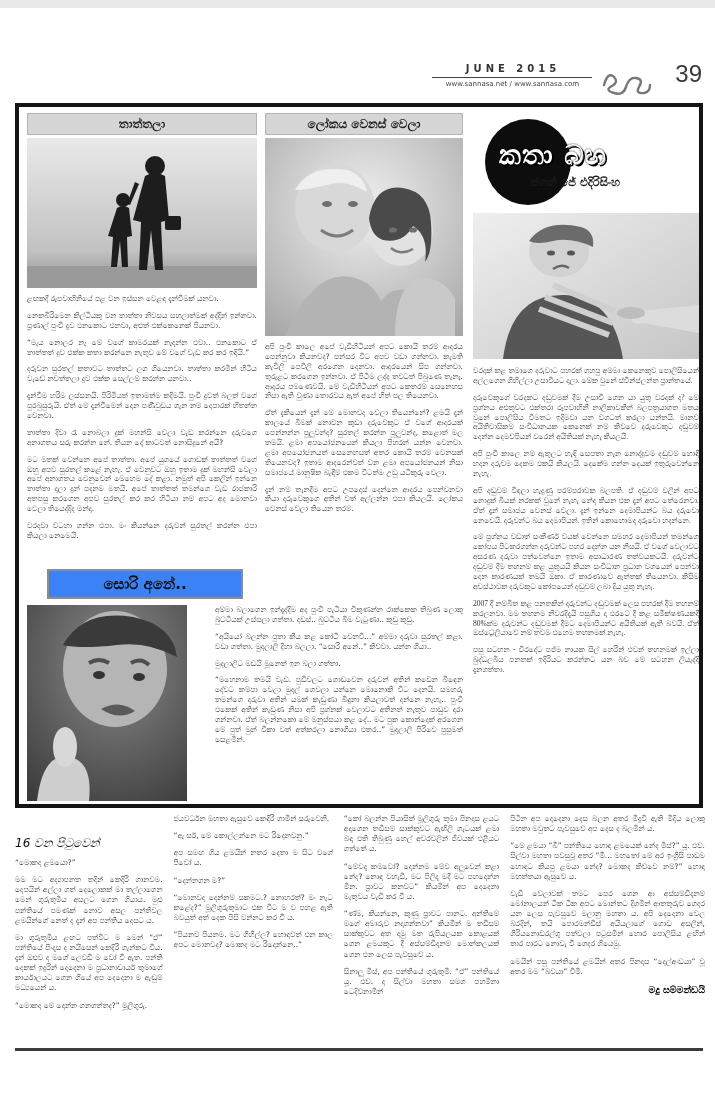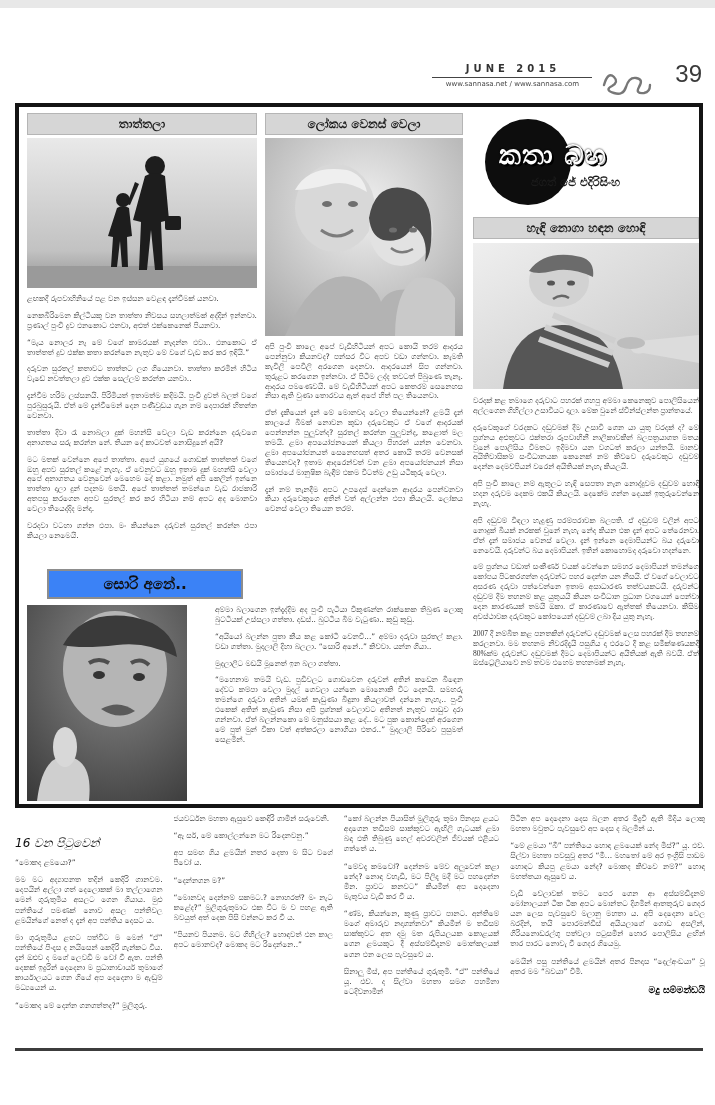--- a/index.html
+++ b/index.html
@@ -177,21 +177,20 @@
         </div>
       </div>
     </div>
 
     <div class="col colC">
       <div class="logo-block">
         <div class="logo-circle"></div>
         <div class="logo-text">කතා බහ</div>
         <div class="logo-byline">ජගත් ජේ එදිරිසිංහ</div>
       </div>
-      <div class="head-bar">හැඳි නොගා හඳන හොඳි</div>
       <svg class="photo" viewBox="0 0 226 146" preserveAspectRatio="none">
         <defs>
           <linearGradient id="gC" x1="0" y1="0" x2="1" y2="1">
             <stop offset="0" stop-color="#efefef"></stop>
               <stop offset="1" stop-color="#c6c6c6"></stop>
           </linearGradient>
         </defs>
         <rect width="226" height="146" fill="url(#gC)"></rect>
         <ellipse cx="86" cy="38" rx="30" ry="26" fill="#d2d2d2"></ellipse>
         <path d="M56 28 q16 -22 52 -14 q14 4 12 20 q-22 -10 -40 -6 q-16 4 -24 0z" fill="#6b6b6b"></path>
@@ -203,20 +202,21 @@
         <path d="M226 92 l-60 6 q-10 2 -8 8 q2 6 12 4 l56 10z" fill="#dcdcdc"></path>
         <ellipse cx="158" cy="100" rx="14" ry="6" fill="#bdbdbd"></ellipse>
       </svg>
       <div class="body-text">
         <p>වරදක් කළ තමාගෙ දරුවාට පහරක් ගහපු අම්මා කෙනෙකුව පොලිසියෙන් අල්ලගෙන ගිහිල්ලා උසාවියට දාලා. මේක වුනේ ස්වින්ස්ලන්ත ප්‍රාන්තයේ.</p>
         <p>දරුවෙකුගේ වරදකට දඬුවමක් දීම උසාවි ගෙන යා යුතු වරදක් ද? මේ ප්‍රශ්නය අළුතුවට එක්තරා රූපවාහිනී නාලිකාවකින් බලපත්‍රයාගත මතය වුනේ පොලිසිය විමතට ඉදිමවා යන වගටත් කරලා යන්තයි. මානව අයිතිවාසිකම් සංවිධානයක කෙනෙක් නම් කිව්වෙ දරුවෙකුට දඬුවම් දෙන්න දෙමව්පියන් වරෙන් අයිතියක් නැහැ කියලයි.</p>
         <p>අපි පුංචි කාලෙ නම් ඇතුලට හැඳි සෙපතා නෑන නොද්දුවම දඬුවම් හොඳි හදන දරුවම දෙකම එකයි කියලයි. දෙකේම ගන්න දෙයක් ඉතුරුවෙන්නෙ නැහැ.</p>
         <p>අපි දඬුවම් විඳලා හැදුණු පරම්පරාවක බලපති. ඒ දඬුවම් වලින් අපට නොදුක් බියක් නරකක් වුනේ නැහැ නේද කියන එක දැන් අපට තේරෙනවා. ඒත් දැන් සමාජය වෙනස් වෙලා. දැන් ඉන්නෙ දෙමාපියන්ට බය දරුවො නෙවෙයි. දරුවන්ට බය දෙමාපියන්. ඉතින් කොහොමද දරුවො හදන්නෙ.</p>
         <p>මේ ප්‍රශ්නය වඩාත් සංකීර්ණ වයක් වෙන්නෙ සමහර දෙමාපියන් තමන්ගෙ කෝපය පිටකරගන්න දරුවන්ට පහර දෙන්න යන නිසයි. ඒ වගේ වෙලාවට අසරණ දරුවා පත්වෙන්නෙ ඉතාම අසාධාරණ තත්වයකටයි. දරුවන්ට දඬුවම් දීම තහනම් කළ යුතුයයි කියන සංවිධාන ප්‍රධාන වශයෙන් පෙන්වා දෙන කාරණයක් තමයි ඔකා. ඒ කාරණාවේ ඇත්තක් තියෙනවා. කිසිම අවස්ථාවක දරුවකුට කෝපයෙන් දඬුවම් ලබා දිය යුතු නැහැ.</p>
         <p>2007 දී නම්බිත කළ පනතකින් දරුවන්ට දඬුවමක් ලෙස පහරක් දීම තහනම් කරලනවා. මම තහනම නිවරදිදැයි පසුගිය දා එරටේ දී කළ සමීක්ෂණයකදී 80%ක්ම දරුවන්ට දඬුවමක් දීමට දෙමාපියන්ට අයිතියක් ඇති බවයි. ඒත් ඔස්ට්‍රේලියාවේ නම් තවම එහෙම තහනමක් නැහැ.</p>
+        <p>පසු සටහන - චිරදේට පජ්ම නායක සිල් හෙරින් එවන් තහනමක් ඉල්ලා බුද්ධලබිය පනතක් ඉදිරියට කරන්නට යන බව මේ සටහන ලියැද්දි දැනගත්තා.</p>
       </div>
     </div>
   </div>
 
   <div class="bottom">
     <div class="bottom-cols">
       <div class="bcol bcol1">
         <span class="cont-label">16 වන පිටුවෙන්</span>
         <p>“මොකද ළමයො?”</p>
         <p>මම මට අද්‍යාපනත තදින් කෙදිරි ගානවම. දෙපයින් අල්ලා ගත් දෙලොකක් මා තල්ලාගෙන මෙන් ගුරුතුමිය අසලට ගෙන ගියාය. මුළු පන්තියේ පමණක් නොව අසල පන්තිවල ළමයින්ගේ නෙත් ද දැන් අප පන්තිය දෙසට ය.</p>

